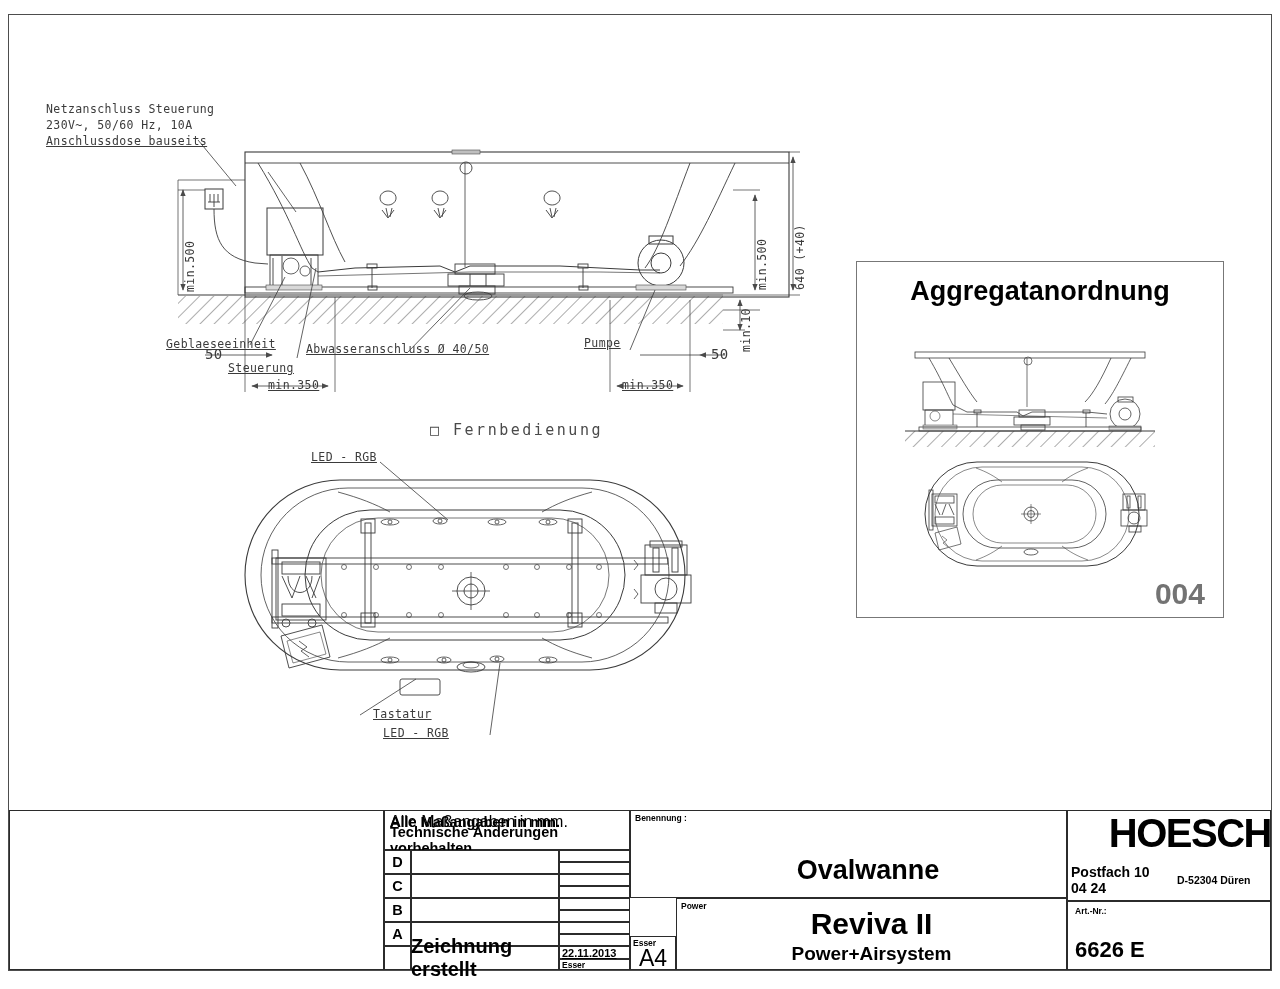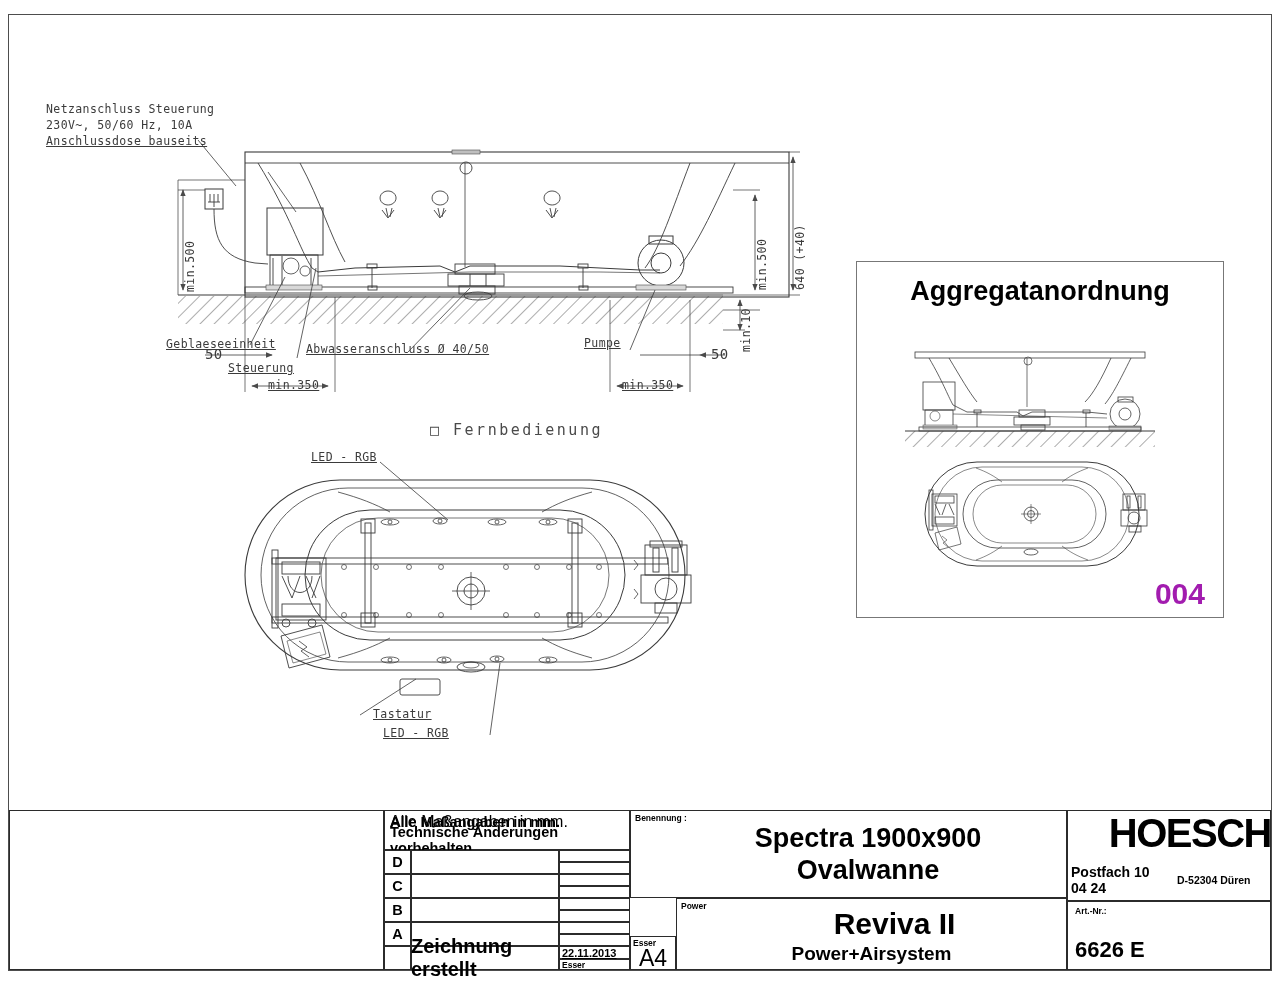--- a/index.html
+++ b/index.html
@@ -10,21 +10,21 @@
 
   
   .cad{position:absolute;font-family:"DejaVu Sans Mono",monospace;font-size:11.5px;color:#3b3b3b;letter-spacing:0.4px;white-space:nowrap;}
   .cad.u{text-decoration:underline;}
   .cad.big{font-size:15px;letter-spacing:2.5px;color:#4a4a4a;}
   .rot{transform-origin:0 0;transform:rotate(-90deg);}
 
   
   #aggbox{position:absolute;left:856px;top:261px;width:368px;height:357px;border:1.2px solid #777;box-sizing:border-box;background:#fff;}
   #aggtitle{position:absolute;left:0;top:14px;width:100%;text-align:center;font-size:27px;font-weight:700;font-family:"Liberation Sans",sans-serif;color:#000;}
-  #aggnum{position:absolute;right:18px;bottom:6px;font-size:30px;font-weight:700;font-family:"Liberation Sans",sans-serif;color:#a21caf;}
+  #aggnum{position:absolute;right:18px;bottom:6px;font-size:30px;font-weight:700;font-family:"Liberation Sans",sans-serif;color:#737373;}
 
   
   #tblock{position:absolute;left:9px;top:810px;width:1162px;height:160px;padding-left:47px;}
   #tblock .cell{position:absolute;box-sizing:border-box;border:1px solid #2b2b2b;background:#fff;}
   #tblock .txt{position:absolute;box-sizing:border-box;display:flex;}
   .tiny{font-size:8.5px;font-weight:700;font-family:"Liberation Sans",sans-serif;}
   .small{font-size:11px;font-weight:700;}
   .med{font-size:14.5px;font-weight:700;}
   .lg{font-size:20px;font-weight:700;}
   .xl{font-size:23px;font-weight:400;}
@@ -388,26 +388,25 @@
     <div class="txt lft small" style="left:553px;top:136px;width:68px;height:13px;text-decoration:underline;">22.11.2013</div>
     <div class="cell" style="left:550px;top:149px;width:71px;height:11px;"></div>
     <div class="txt lft tiny" style="left:553px;top:149px;width:68px;height:11px;">Esser</div>
 
     <div class="cell" style="left:621px;top:126px;width:46px;height:34px;"></div>
     <div class="txt lft tiny" style="left:624px;top:127px;width:44px;height:11px;">Esser</div>
     <div class="txt ctr xl" style="left:621px;top:136px;width:46px;height:24px;">A4</div>
 
     <div class="cell" style="left:621px;top:0;width:437px;height:88px;"></div>
     <div class="txt lft tiny" style="left:626px;top:2px;width:120px;height:12px;">Benennung :</div>
-    <div class="txt ctr xxl" style="left:660px;top:12px;width:398px;height:32px;">Spectra 1900x900</div>
     <div class="txt ctr xxl" style="left:660px;top:44px;width:398px;height:32px;">Ovalwanne</div>
 
     <div class="cell" style="left:667px;top:88px;width:391px;height:72px;"></div>
     <div class="txt lft tiny" style="left:672px;top:90px;width:120px;height:12px;">Power</div>
-    <div class="txt ctr" style="left:667px;top:97px;width:391px;height:34px;font-size:30px;font-weight:700;margin-left:23px;">Reviva II</div>
+    <div class="txt ctr" style="left:667px;top:97px;width:391px;height:34px;font-size:30px;font-weight:700;">Reviva II</div>
     <div class="txt ctr" style="left:667px;top:131px;width:391px;height:26px;font-size:19px;font-weight:700;">Power+Airsystem</div>
 
     <div class="cell" style="left:1058px;top:0;width:204px;height:91px;"></div>
     <div id="hoeschlogo" style="left:1062px;top:3px;width:200px;text-align:right;">HOESCH</div>
     <div class="txt lft" style="left:1062px;top:62px;width:92px;height:16px;font-size:14px;font-weight:700;">Postfach 10 04 24</div>
     <div class="txt lft" style="left:1168px;top:62px;width:96px;height:16px;font-size:10.5px;font-weight:700;text-align:right;">D-52304 Düren</div>
 
     <div class="cell" style="left:1058px;top:91px;width:204px;height:69px;"></div>
     <div class="txt lft tiny" style="left:1066px;top:95px;width:120px;height:12px;">Art.-Nr.:</div>
     <div class="txt lft" style="left:1066px;top:126px;width:180px;height:28px;font-size:22px;font-weight:700;">6626 E</div>

